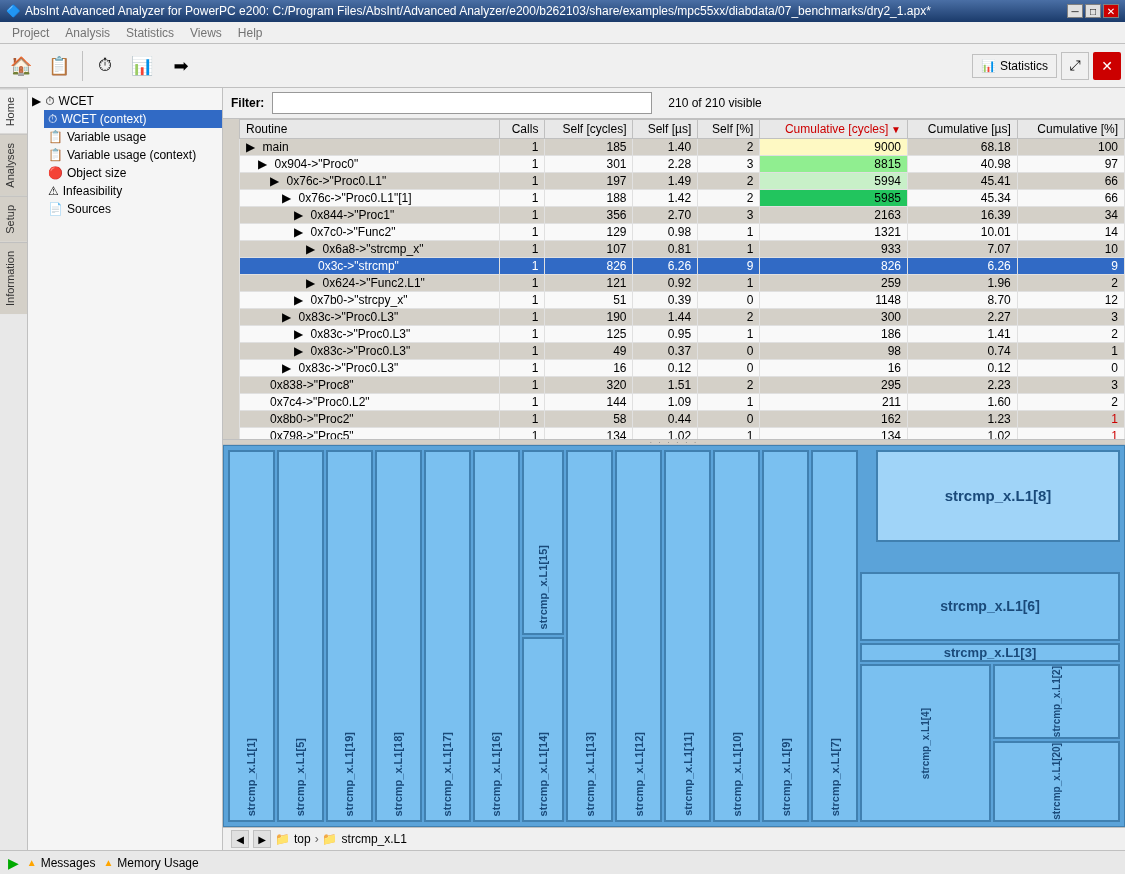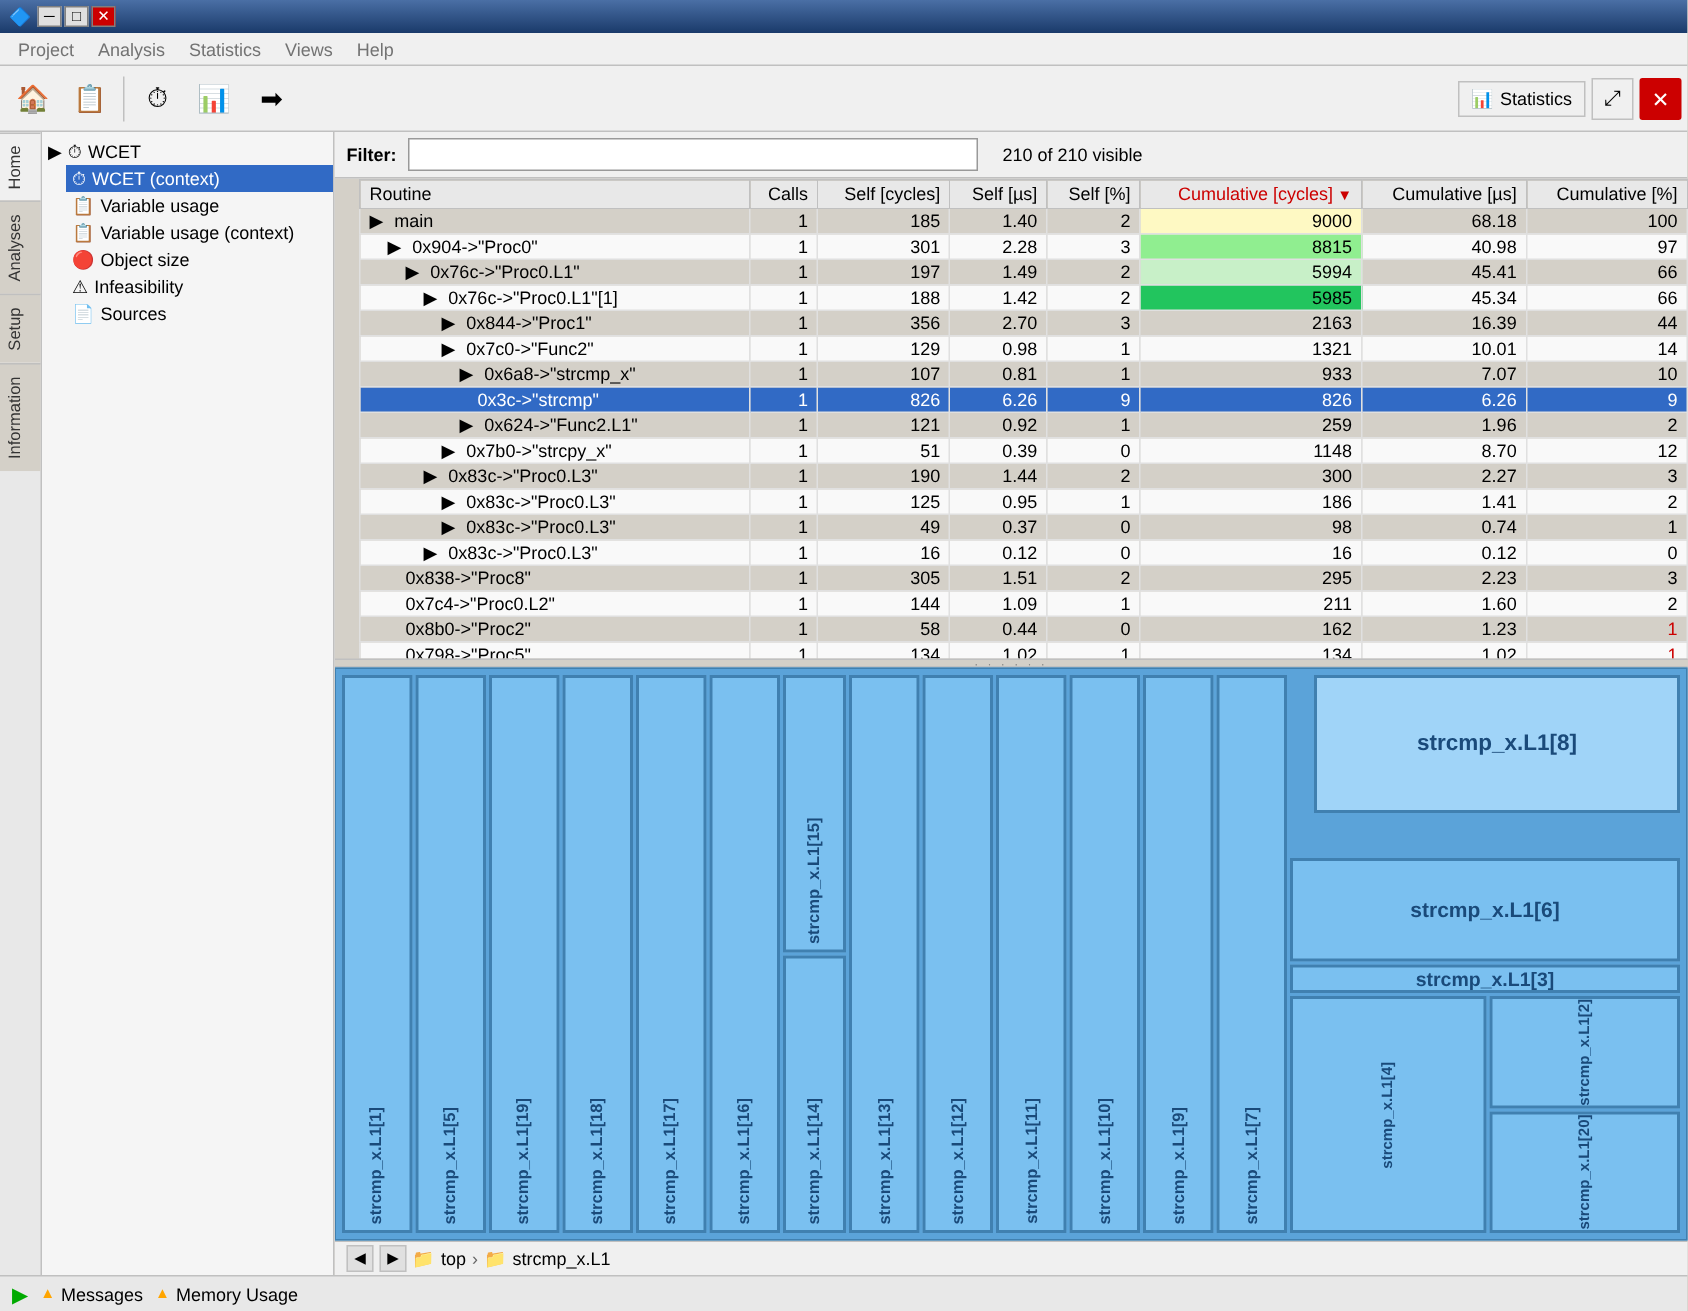--- a/index.html
+++ b/index.html
@@ -301,20 +301,21 @@
       align-items: center;
       justify-content: center;
     }
     .splitter-dots { color: #888; letter-spacing: 2px; font-size: 8px; }
   </style>
 </head>
 <body>
 
 <div class="titlebar">
   <span class="titlebar-icon">🔷</span>
+  <span class="titlebar-title">AbsInt Advanced Analyzer for PowerPC e200: C:/Program Files/AbsInt/Advanced Analyzer/e200/b262103/share/examples/mpc55xx/diabdata/07_benchmarks/dry2_1.apx*</span>
   <div class="titlebar-controls">
     <div class="titlebar-btn minimize">─</div>
     <div class="titlebar-btn maximize">□</div>
     <div class="titlebar-btn close">✕</div>
   </div>
 </div>
 
 <div class="menubar">
   <div class="menu-item">Project</div>
   <div class="menu-item">Analysis</div>
@@ -462,21 +463,21 @@
     <td style="padding-left:54px;">
       <span class="expand-arrow">▶</span>
       0x844-&gt;"Proc1"
     </td>
     <td>1</td>
     <td>356</td>
     <td>2.70</td>
     <td>3</td>
     <td style="">2163</td>
     <td>16.39</td>
-    <td style="">44</td>
+    <td style="">34</td>
   </tr>
             <tr>
     <td style="padding-left:54px;">
       <span class="expand-arrow">▶</span>
       0x7c0-&gt;"Func2"
     </td>
     <td>1</td>
     <td>129</td>
     <td>0.98</td>
     <td>1</td>
@@ -587,21 +588,21 @@
     <td style="">16</td>
     <td>0.12</td>
     <td style="">0</td>
   </tr>
             <tr>
     <td style="padding-left:30px;">
       
       0x838-&gt;"Proc8"
     </td>
     <td>1</td>
-    <td>305</td>
+    <td>320</td>
     <td>1.51</td>
     <td>2</td>
     <td style="">295</td>
     <td>2.23</td>
     <td style="">3</td>
   </tr>
             <tr>
     <td style="padding-left:30px;">
       
       0x7c4-&gt;"Proc0.L2"

